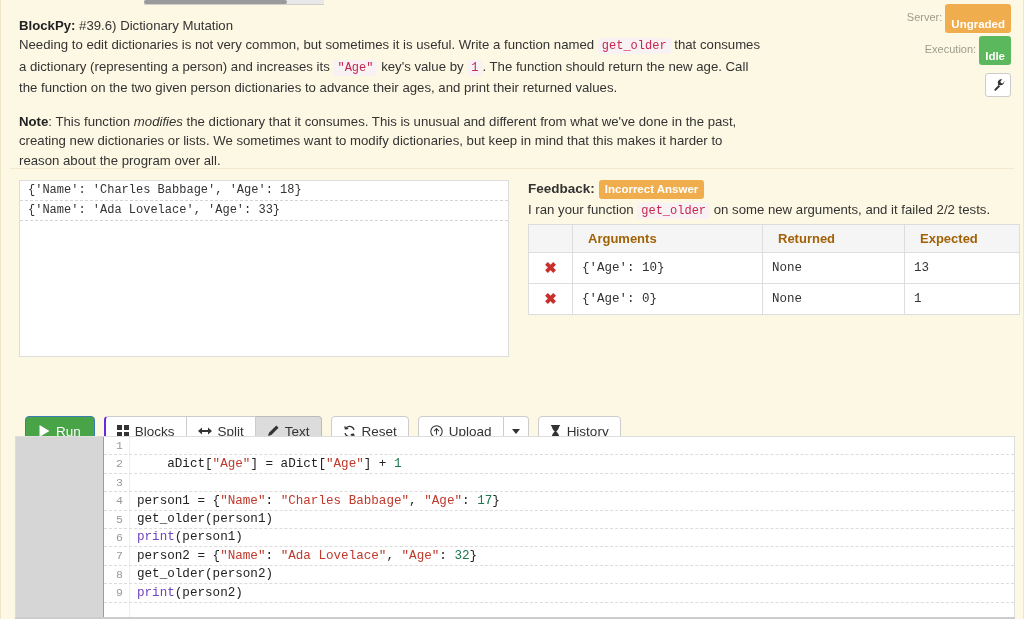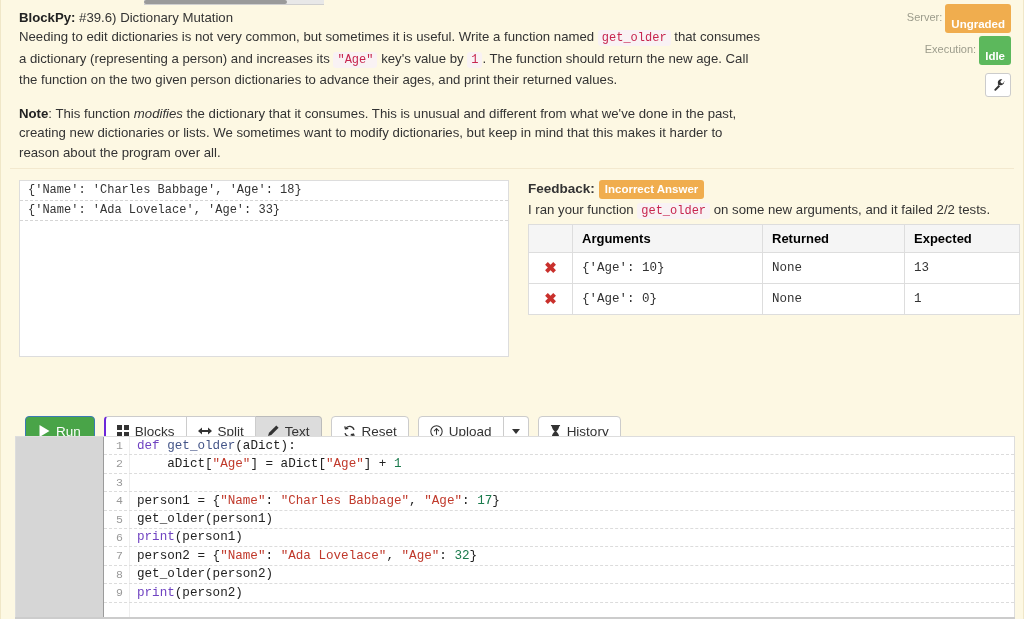--- a/index.html
+++ b/index.html
@@ -23,21 +23,21 @@
     position: absolute; top: 0; left: 143px; width: 180px; height: 5px;
     background: #e8e8e8; border-bottom: 1px solid #cfcfcf;
   }
   .top-scroll .thumb {
     position: absolute; left: 0; top: 0; width: 143px; height: 4px;
     background: #9a9a9a; border-radius: 2px;
   }
 
   
   .instructions {
-    position: absolute; left: 0; top: 2px; right: 0;
+    position: absolute; left: 0; top: 10px; right: 0;
     padding: 6px 2px 0 18px;
   }
   .instr-p {
     font-size: 13.2px;
     line-height: 19.3px;
     color: #333333;
     margin: 0 0 0 0;
     max-width: 742px;
   }
   .instr-p.second { margin-top: 15px; }
@@ -137,22 +137,22 @@
     border-collapse: collapse;
     background: #fff;
     font-size: 12px;
   }
   table.fb-table th {
     background: #f5f5f5;
     border: 1px solid #ddd;
     text-align: left;
     font-weight: bold;
     font-size: 13px;
-    color: #000000;
-    padding: 6px 9px;
+    color: #a16207;
+    padding: 6px 15px;
   }
   table.fb-table td {
     border: 1px solid #ddd;
     padding: 6px 9px;
     color: #333;
     font-size: 12.5px;
     vertical-align: middle;
   }
   td.mono { font-family: "Liberation Mono", monospace; font-size: 11.5px; }
   td.markcol { width: 44px; text-align: center; }
@@ -399,21 +399,20 @@
       <span>History</span>
     </div>
 
   </div>
 
   <div class="editor">
     <div class="blocks-pane"></div>
     <div class="code-pane" id="code-pane">
         <div class="code-line">
           <div class="lno">1</div>
-          <div class="ltxt"><span class="tok-kw">def </span><span class="tok-def">get_older</span><span>(aDict):</span></div>
         </div>
         <div class="code-line">
           <div class="lno">2</div>
           <div class="ltxt"><span>    aDict[</span><span class="tok-str">"Age"</span><span>] = aDict[</span><span class="tok-str">"Age"</span><span>] + </span><span class="tok-num">1</span></div>
         </div>
         <div class="code-line">
           <div class="lno">3</div>
           <div class="ltxt"><span></span></div>
         </div>
         <div class="code-line">

